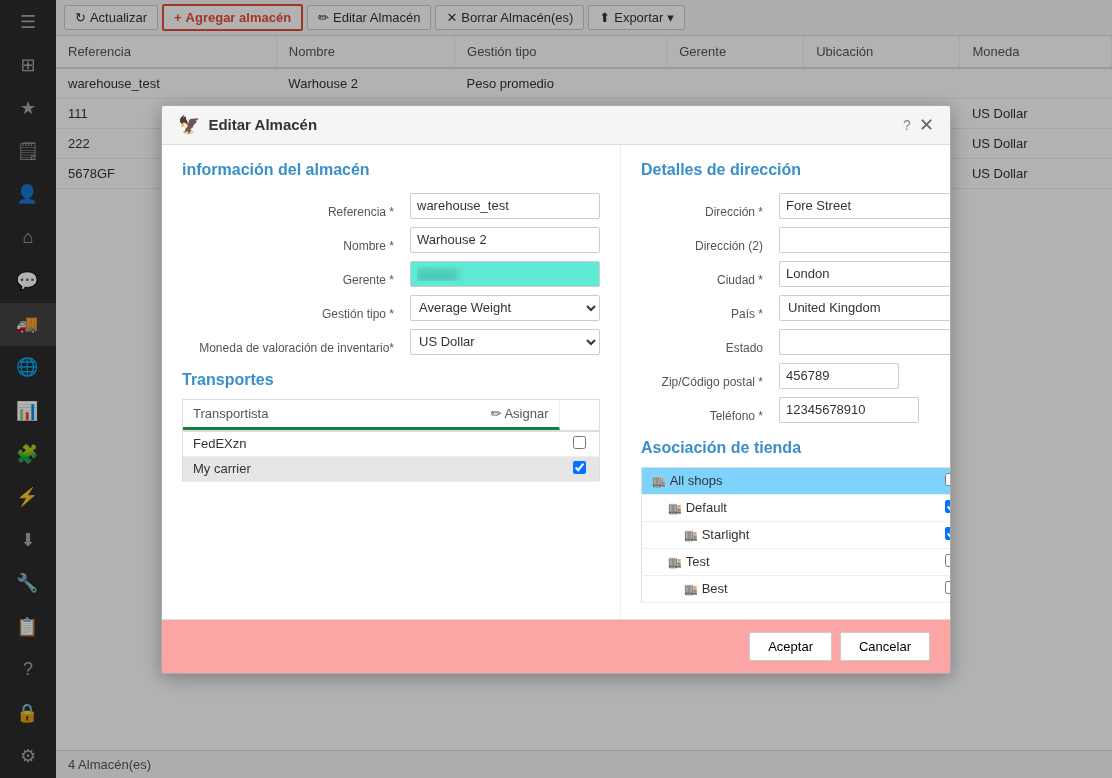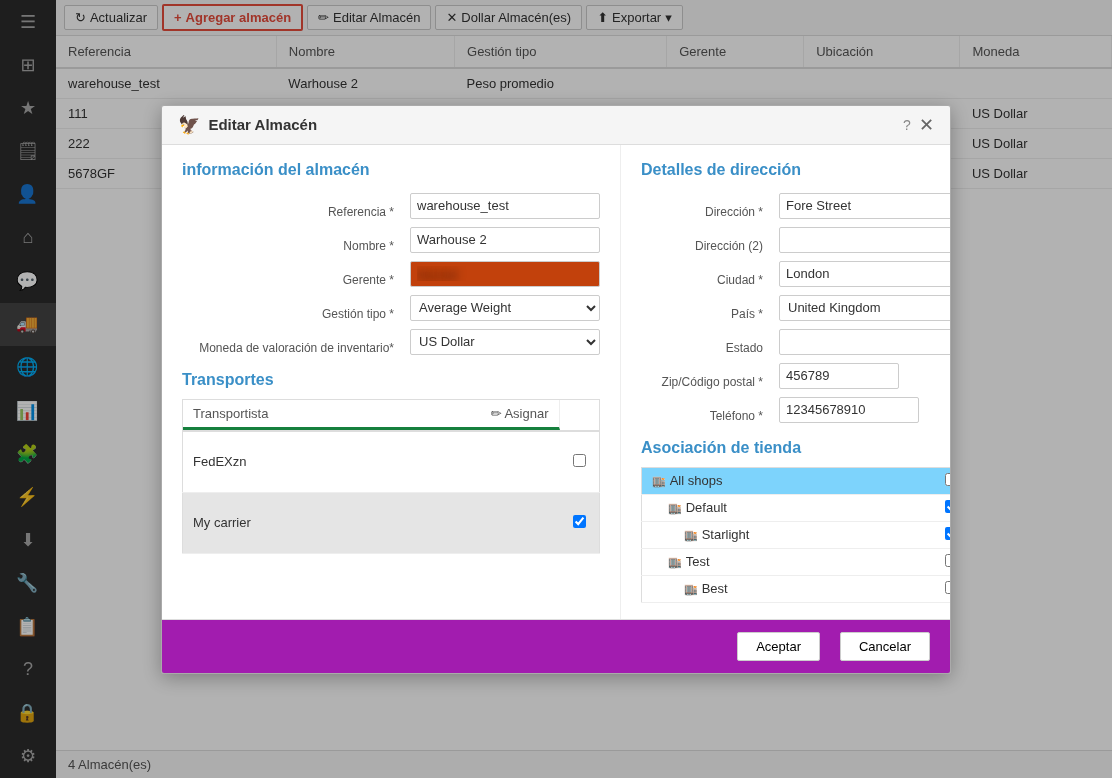--- a/index.html
+++ b/index.html
@@ -200,21 +200,21 @@
     .transport-table thead th {
       text-align: left;
       padding: 6px 10px;
       font-size: 12px;
       color: #555;
       font-weight: normal;
       border-bottom: 3px solid #15803d;
     }
     .transport-table tbody tr { border-bottom: 1px solid #eee; }
     .transport-table tbody tr.highlighted { background: #e5e5e5; }
-    .transport-table tbody td { padding: 22px 10px; font-size: 13px; }
+    .transport-table tbody td { padding: 4px 10px; font-size: 13px; }
     .transport-table .assign-btn {
       display: flex;
       align-items: center;
       gap: 4px;
       color: #555;
       font-size: 13px;
       cursor: pointer;
       margin-left: auto;
     }
 
@@ -227,44 +227,44 @@
     .shop-row-all { background: #7dd3fc; }
     .shop-icon { font-size: 11px; color: #555; margin-right: 4px; }
 
     
     input[type="checkbox"] { cursor: pointer; }
 
     
     .modal-footer {
       display: flex;
       justify-content: flex-end;
-      gap: 20px;
+      gap: 8px;
       padding: 12px 20px;
       border-top: 1px solid #ddd;
-      background: #a21caf;
+      background: #fca5a5;
     }
     .btn-accept, .btn-cancel {
       padding: 6px 18px;
       border: 1px solid #ccc;
       background: #fff;
       cursor: pointer;
       font-size: 13px;
       border-radius: 2px;
     }
 
     
     .gerente-input {
       flex: 1;
       height: 26px;
       border: 1px solid #ccc;
       padding: 2px 6px;
       font-size: 13px;
       color: transparent;
       text-shadow: 0 0 8px rgba(0,0,0,0.5);
-      background: #c2410c;
+      background: #5eead4;
       border-radius: 2px;
       text-decoration: underline;
     }
   </style>
 </head>
 <body>
 
 <div class="sidebar">
   <div class="sidebar-icon">☰</div>
   <div class="sidebar-icon">⊞</div>
@@ -297,21 +297,21 @@
     <button class="toolbar-btn add-btn" style="border: 2px solid #e74c3c; font-weight:bold;">
       <span style="color:#e74c3c; font-weight:bold;">+</span>
       <span>Agregar almacén</span>
     </button>
     <button class="toolbar-btn">
       <span>✏</span>
       <span>Editar Almacén</span>
     </button>
     <button class="toolbar-btn">
       <span>✕</span>
-      <span>Dollar Almacén(es)</span>
+      <span>Borrar Almacén(es)</span>
     </button>
     <button class="toolbar-btn">
       <span>⬆</span>
       <span>Exportar</span>
       <span>▾</span>
     </button>
   </div>
 
   <div class="table-area">
     <table>

